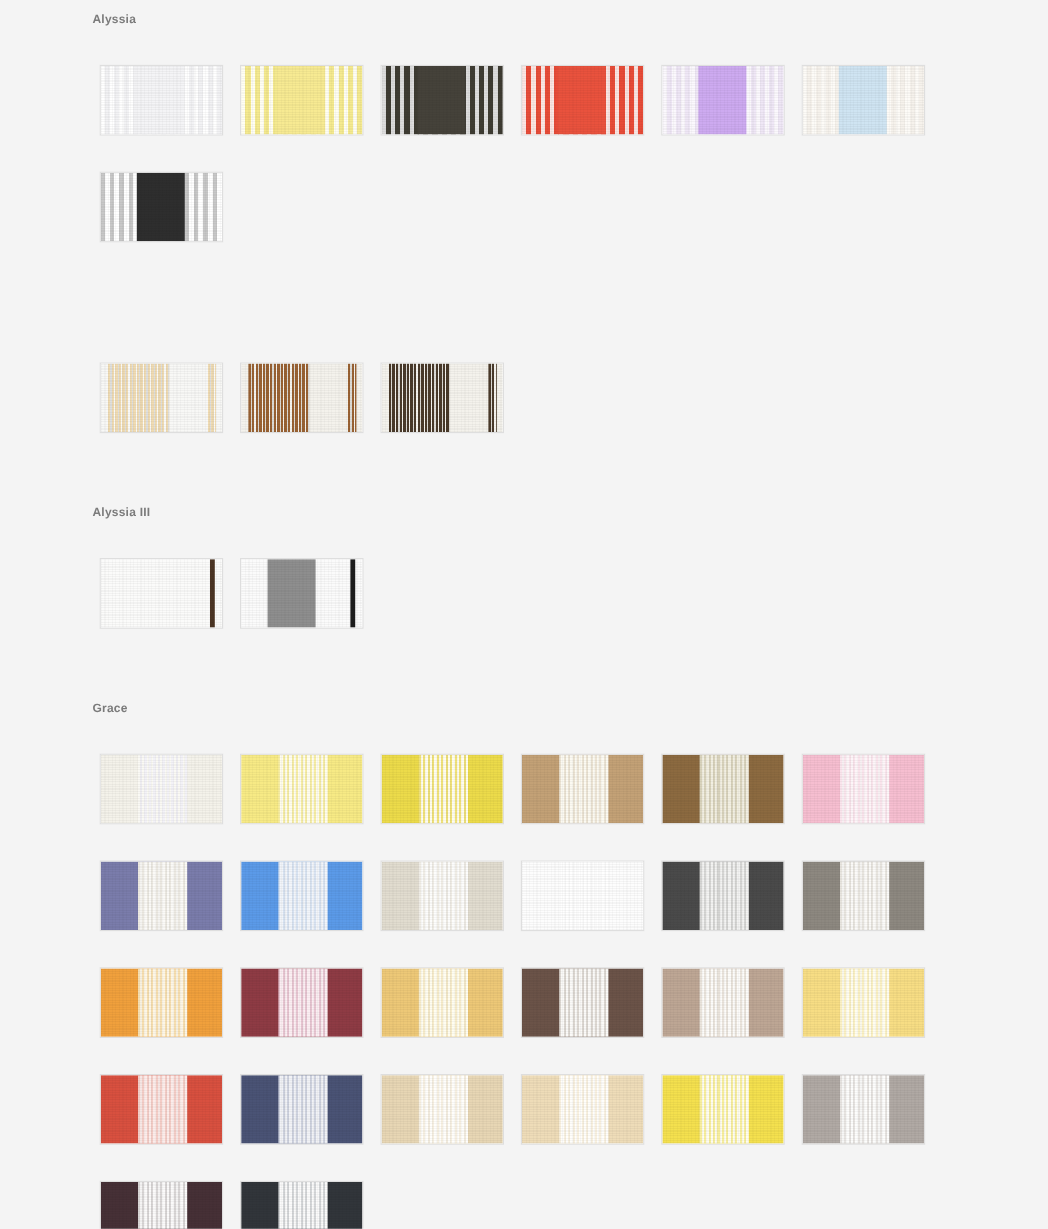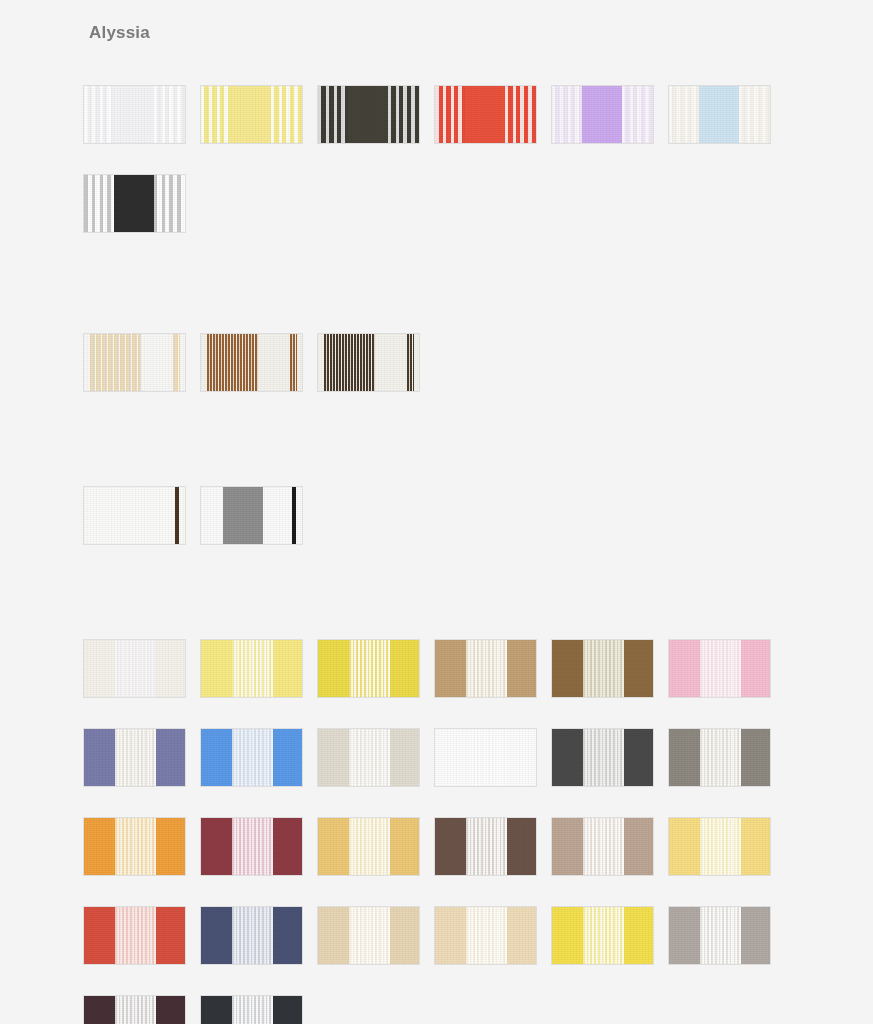--- a/index.html
+++ b/index.html
@@ -18,26 +18,26 @@
     position: relative;
     width: 873px;
     height: 1024px;
     background: #f4f4f4;
   }
   .group {
     margin: 0;
     padding: 0;
   }
   .group-title {
-    font-size: 17px;
+    font-size: 10px;
     font-weight: bold;
     color: #7b7b7b;
     letter-spacing: 0.2px;
     padding-left: 77px;
-    margin: 12px;
+    margin: 0;
     line-height: 1;
   }
   .rows {
     margin: 0;
     padding: 0;
   }
   .row {
     display: flex;
     padding-left: 83px;
     margin: 0;
@@ -145,40 +145,42 @@
               <div class="fill" style="left: 0px; right: auto; width: 101px; background: rgb(244, 242, 236);"></div>
               <div class="fill" style="left: 6px; right: auto; width: 51px; background: repeating-linear-gradient(90deg, rgb(74, 58, 42) 0px, rgb(74, 58, 42) 2px, rgba(0, 0, 0, 0.1) 2px, rgba(0, 0, 0, 0.1) 3px, rgb(74, 58, 42) 3px, rgb(74, 58, 42) 5px, rgba(255, 255, 255, 0.1) 5px, rgba(255, 255, 255, 0.1) 6px);"></div>
               <div class="fill" style="left: 89px; right: auto; width: 7px; background: repeating-linear-gradient(90deg, rgb(74, 58, 42) 0px, rgb(74, 58, 42) 2px, rgba(0, 0, 0, 0.1) 2px, rgba(0, 0, 0, 0.1) 3px, rgb(74, 58, 42) 3px, rgb(74, 58, 42) 5px, rgba(255, 255, 255, 0.1) 5px, rgba(255, 255, 255, 0.1) 6px);"></div>
               <div class="tex"></div>
             </div>
           </div>
         </div>
       </div>
       <div class="spacer-grp2"></div>
       <div class="group">
+        <div class="group-title">Alyssia III</div>
         <div class="title-gap"></div>
         <div class="rows">
           <div class="row">
             <div class="swatch">
               <div class="fill" style="left: 0px; right: auto; width: 101px; background: rgb(251, 251, 250);"></div>
               <div class="fill" style="left: 22px; right: auto; width: 40px;"></div>
               <div class="fill" style="left: 91px; right: auto; width: 4px; background: rgb(76, 53, 36);"></div>
               <div class="tex"></div>
             </div>
             <div class="swatch">
               <div class="fill" style="left: 0px; right: auto; width: 101px; background: rgb(251, 251, 251);"></div>
               <div class="fill" style="left: 22px; right: auto; width: 40px; background: rgb(142, 142, 142);"></div>
               <div class="fill" style="left: 91px; right: auto; width: 4px; background: rgb(28, 28, 28);"></div>
               <div class="tex"></div>
             </div>
           </div>
         </div>
       </div>
       <div class="spacer-grp2"></div>
       <div class="group">
+        <div class="group-title">Grace</div>
         <div class="title-gap"></div>
         <div class="rows">
           <div class="row">
             <div class="swatch">
               <div class="fill" style="left: 0px; right: auto; width: 101px; background: rgb(244, 242, 234);"></div>
               <div class="fill" style="left: 31px; right: auto; width: 41px; background: linear-gradient(90deg, rgb(250, 249, 244) 0px, rgb(250, 249, 244) 1.68px, rgb(243, 242, 247) 1.68px, rgb(243, 242, 247) 3.73px, rgb(250, 249, 244) 3.73px, rgb(250, 249, 244) 5.4px, rgb(243, 242, 247) 5.4px, rgb(243, 242, 247) 7.45px, rgb(250, 249, 244) 7.45px, rgb(250, 249, 244) 9.13px, rgb(243, 242, 247) 9.13px, rgb(243, 242, 247) 11.18px, rgb(250, 249, 244) 11.18px, rgb(250, 249, 244) 12.86px, rgb(243, 242, 247) 12.86px, rgb(243, 242, 247) 14.91px, rgb(250, 249, 244) 14.91px, rgb(250, 249, 244) 16.59px, rgb(243, 242, 247) 16.59px, rgb(243, 242, 247) 18.64px, rgb(250, 249, 244) 18.64px, rgb(250, 249, 244) 20.31px, rgb(243, 242, 247) 20.31px, rgb(243, 242, 247) 22.36px, rgb(250, 249, 244) 22.36px, rgb(250, 249, 244) 24.04px, rgb(243, 242, 247) 24.04px, rgb(243, 242, 247) 26.09px, rgb(250, 249, 244) 26.09px, rgb(250, 249, 244) 27.77px, rgb(243, 242, 247) 27.77px, rgb(243, 242, 247) 29.82px, rgb(250, 249, 244) 29.82px, rgb(250, 249, 244) 31.5px, rgb(243, 242, 247) 31.5px, rgb(243, 242, 247) 33.55px, rgb(250, 249, 244) 33.55px, rgb(250, 249, 244) 35.22px, rgb(243, 242, 247) 35.22px, rgb(243, 242, 247) 37.27px, rgb(250, 249, 244) 37.27px, rgb(250, 249, 244) 38.95px, rgb(243, 242, 247) 38.95px, rgb(243, 242, 247) 41px);"></div>
               <div class="tex"></div>
             </div>
             <div class="swatch">
               <div class="fill" style="left: 0px; right: auto; width: 101px; background: rgb(247, 234, 133);"></div>

